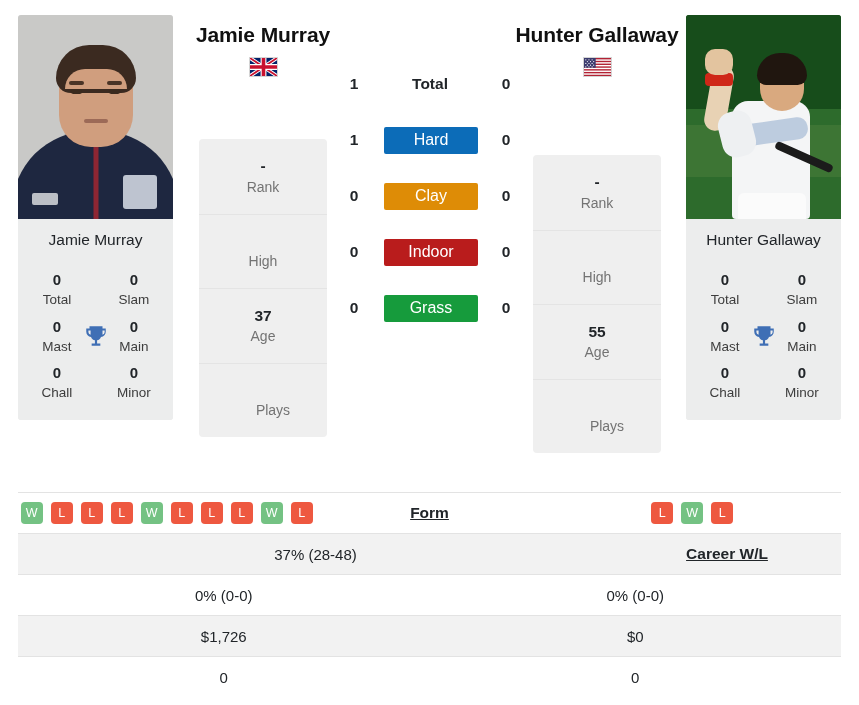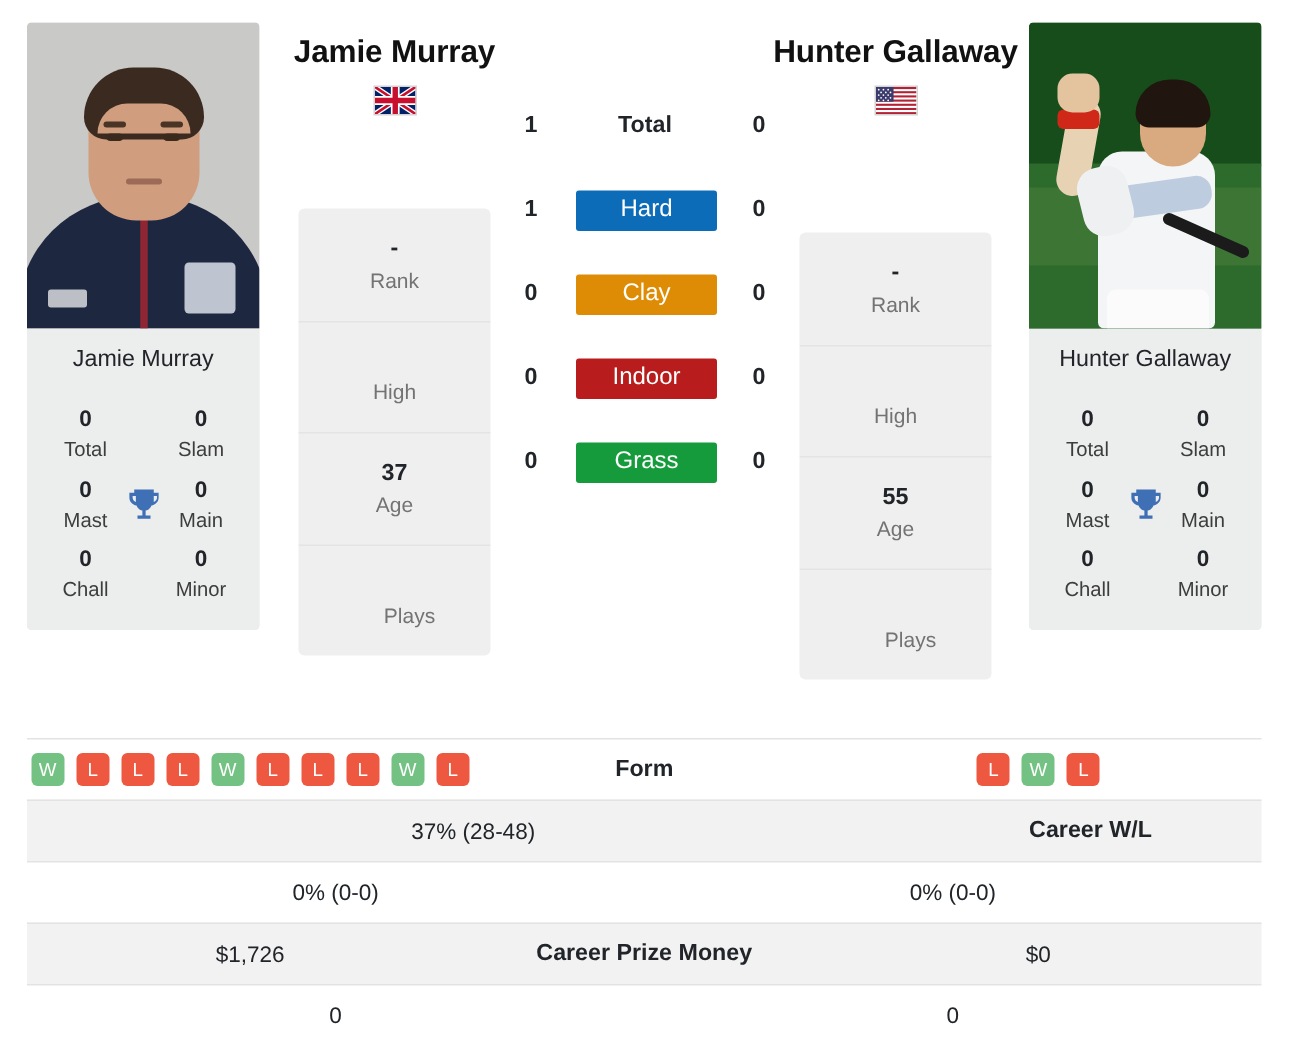--- a/index.html
+++ b/index.html
@@ -180,21 +180,21 @@
     display: flex; align-items: center;
     height: 41px;
     border-top: 1px solid #e3e3e3;
   }
   .trow.shaded { background: #f2f2f2; }
   .tleft, .tright {
     flex: 1 1 0; text-align: center; font-size: 15px; color: #212529;
   }
   .tmid {
     width: 228px; text-align: center;
-    font-size: 15.5px; font-weight: bold; color: #212529;
+    font-size: 15.5px; font-weight: bold; color: #212529; text-decoration: underline;
   }
   .form-strip { display: flex; gap: 8px; justify-content: center; align-items: center; }
   .fbadge {
     width: 22px; height: 22px; border-radius: 4px;
     color: #ffffff; font-size: 12.5px;
     display: flex; align-items: center; justify-content: center;
   }
   .fbadge.w { background: #74c283; }
   .fbadge.l { background: #ee5840; }
 </style>
@@ -467,21 +467,20 @@
       <div class="tmid">Career W/L</div>
     </div>
 
     <div class="trow">
       <div class="tleft">0% (0-0)</div>
       <div class="tright">0% (0-0)</div>
     </div>
 
     <div class="trow shaded">
       <div class="tleft">$1,726</div>
-      <div class="tmid">Career Prize Money</div>
       <div class="tright">$0</div>
     </div>
 
     <div class="trow">
       <div class="tleft">0</div>
       <div class="tright">0</div>
     </div>
 
   </div>
 

